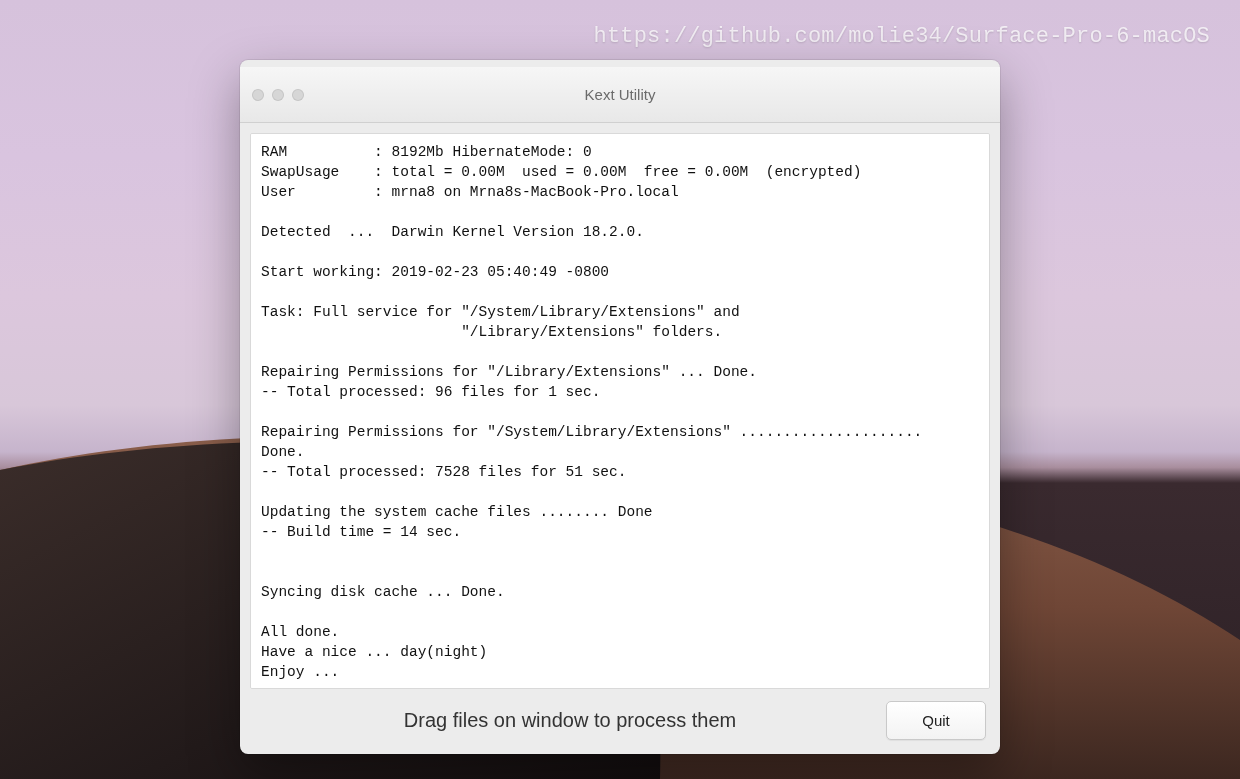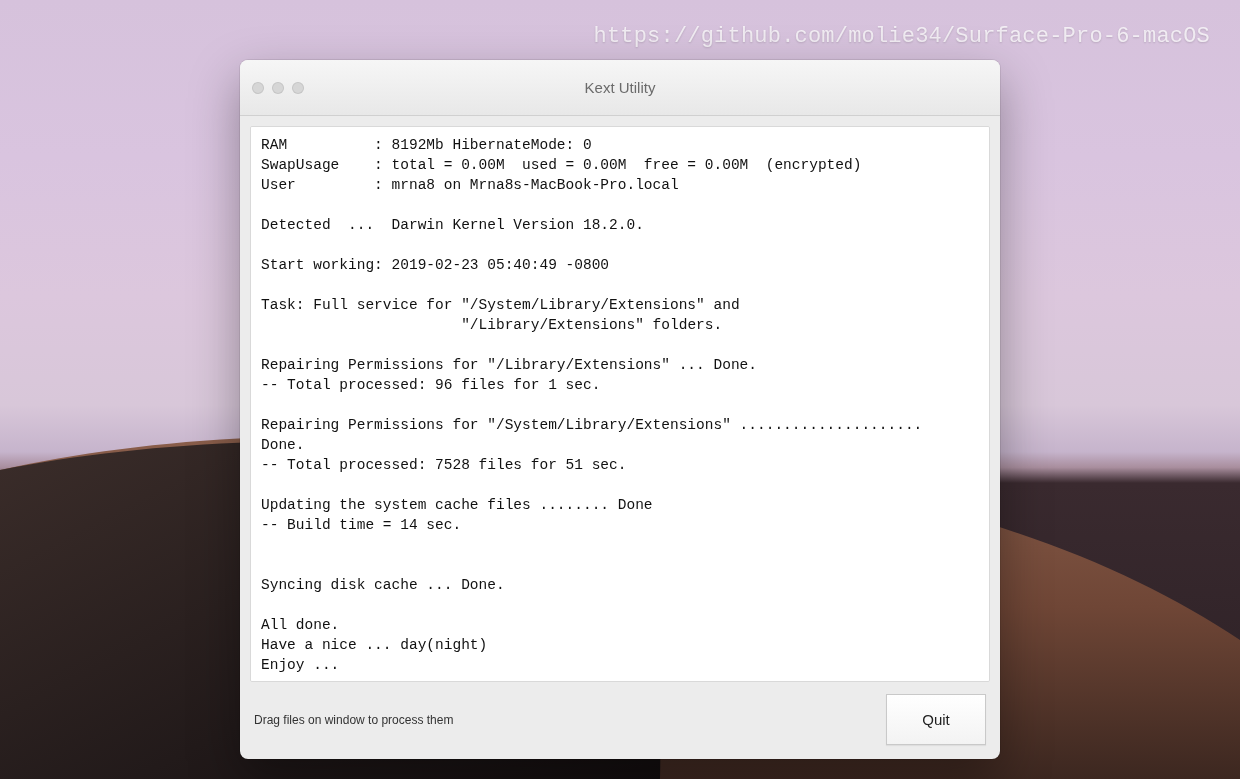--- a/index.html
+++ b/index.html
@@ -53,20 +53,21 @@
     overflow: hidden;
   }
   .titlebar {
     height: 56px;
     display:flex;
     align-items:center;
     justify-content:center;
     position:relative;
     background: linear-gradient(#f6f6f6,#e8e8e8);
     border-bottom:1px solid #d0d0d0;
+    margin-top:7px;
   }
   .traffic-lights {
     position:absolute;
     left:12px; top:50%; transform:translateY(-50%);
     display:flex; gap:8px;
   }
   .tl {
     width:12px; height:12px; border-radius:50%;
     background:#d6d6d6;
     box-shadow: inset 0 0 0 1px rgba(0,0,0,0.08);
@@ -104,30 +105,31 @@
   }
 
   .footer {
     display:flex;
     align-items:center;
     justify-content:space-between;
     padding: 8px 14px 14px 14px;
   }
   .footer-text {
     flex:1;
+    text-align:center;
     color:#333;
-    font-size:12px;
+    font-size:20px;
   }
   .quit-btn {
     min-width:100px;
-    padding:16px 22px;
+    padding:10px 22px;
     font-size:15px;
     background:linear-gradient(#ffffff,#f3f3f3);
     border:1px solid #c9c9c9;
-    border-radius:0;
+    border-radius:5px;
     box-shadow:0 1px 1px rgba(0,0,0,0.06);
     cursor:pointer;
     color:#222;
   }
 </style>
 </head>
 <body>
 
 <div class="desktop">
   <div class="dune" aria-hidden="true">

